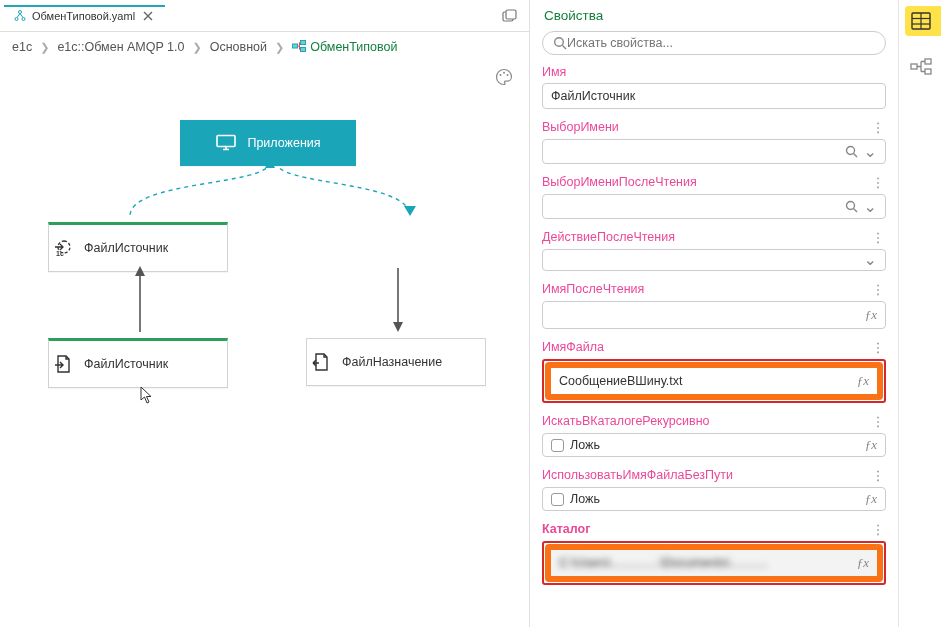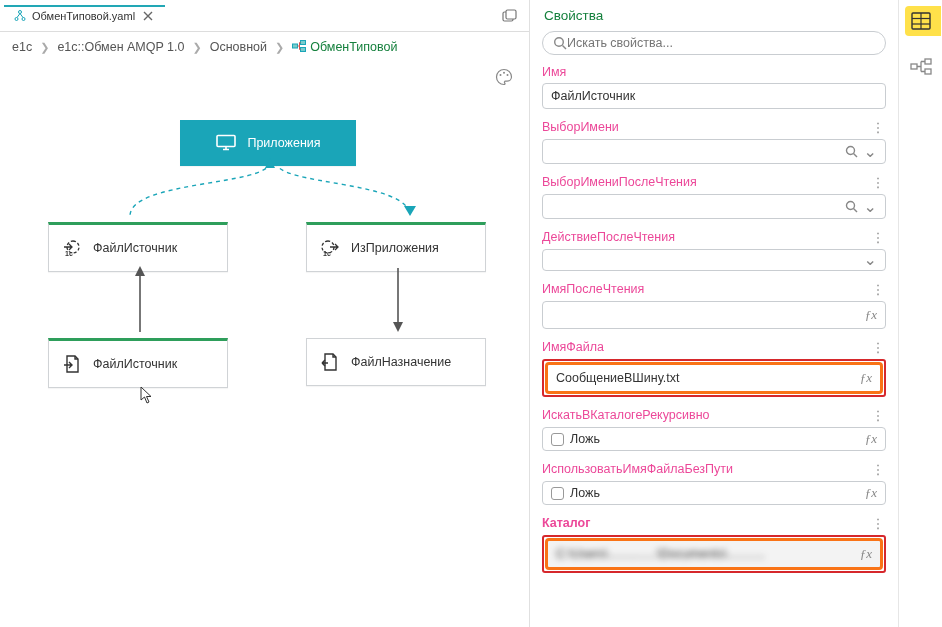--- a/index.html
+++ b/index.html
@@ -55,21 +55,21 @@
     margin-top:0;
   }
   .node {
     position:absolute;
     width:180px;
     background:#fff;
     border:1px solid #d0d3d6;
     box-shadow:0 1px 1px rgba(0,0,0,0.04);
     display:flex; align-items:center; justify-content:flex-start;
     gap:10px;
-    padding:12px 12px;
+    padding:12px 3px;
     font-size:12.5px;
   }
   .node .node-icon { width:22px; height:22px; display:flex; align-items:center; justify-content:center; flex-shrink:0;}
   .node-teal { background:#1aa5b8; color:#fff; border:none; }
   .node-teal .node-icon svg path, .node-teal .node-icon svg rect { stroke:#fff; fill:none;}
   .node-top-green { border-top:3px solid #2e9e5b; }
   .node-selected { border-top:3px solid #2e9e5b; }
   .node-label { }
   .cursor-pointer-fake { position:absolute; width:14px; height:18px; }
   
@@ -98,21 +98,21 @@
     padding:5px 8px;
     font-size:12.5px;
     color:#333;
     background:#fff;
     display:flex; align-items:center;
   }
   .field-input input, .field-input .val { border:none; outline:none; flex:1; font-size:12.5px; background:transparent; color:#333;}
   .field-input .suffix { display:flex; gap:6px; color:#888; align-items:center;}
   .fx { font-style:italic; font-family:Georgia,serif; color:#888; font-size:13px;}
   .field-highlight { border:2px solid #d6282c; border-radius:3px; padding:1px; }
-  .field-highlight .field-input { border:3px solid #f97316; }
+  .field-highlight .field-input { border:6px solid #f97316; }
   .checkbox-row .field-input { padding:3px 8px;}
   .checkbox-sq { width:13px; height:13px; border:1px solid #999; border-radius:3px; margin-right:6px; display:inline-block; background:#fff;}
   .blurred { filter: blur(3px); color:#bbb; }
   
   .side-toolbar {
     width:44px; height:100%;
     border-left:1px solid #e6e6e6;
     background:#fff;
     display:flex; flex-direction:column; align-items:center;
     padding-top:6px; gap:16px;
@@ -206,30 +206,20 @@
     <div class="node node-top-green" style="left:48px; top:162px;">
       <span class="node-icon">
         <svg width="22" height="20" viewBox="0 0 22 20">
             <path d="M12 3 a6 6 0 1 1 -0.01 0" fill="none" stroke="#333" stroke-width="1.3" stroke-dasharray="3 2"></path>
             <path d="M3 9 H11 M8 6 L11 9 L8 12" fill="none" stroke="#333" stroke-width="1.3"></path>
             <text x="4" y="18" font-size="7" font-weight="bold" fill="#333">1c</text>
           </svg>
       </span>
       <span class="node-label">ФайлИсточник</span>
     </div>
-    <div class="node node-top-green" style="left:306px; top:162px;">
-      <span class="node-icon">
-        <svg width="22" height="20" viewBox="0 0 22 20">
-            <path d="M9 3 a6 6 0 1 0 0.01 0" fill="none" stroke="#333" stroke-width="1.3" stroke-dasharray="3 2"></path>
-            <path d="M11 9 H19 M16 6 L19 9 L16 12" fill="none" stroke="#333" stroke-width="1.3"></path>
-            <text x="4" y="18" font-size="7" font-weight="bold" fill="#333">1c</text>
-          </svg>
-      </span>
-      <span class="node-label">ИзПриложения</span>
-    </div>
 
     <svg style="position:absolute; left:130px; top:206px;" width="20" height="68">
       <line x1="10" y1="66" x2="10" y2="6" stroke="#555" stroke-width="1.6"></line>
       <polygon points="10,0 5,10 15,10" fill="#555"></polygon>
     </svg>
     <svg style="position:absolute; left:388px; top:206px;" width="20" height="68">
       <line x1="10" y1="2" x2="10" y2="60" stroke="#555" stroke-width="1.6"></line>
       <polygon points="10,66 5,56 15,56" fill="#555"></polygon>
     </svg>
 

